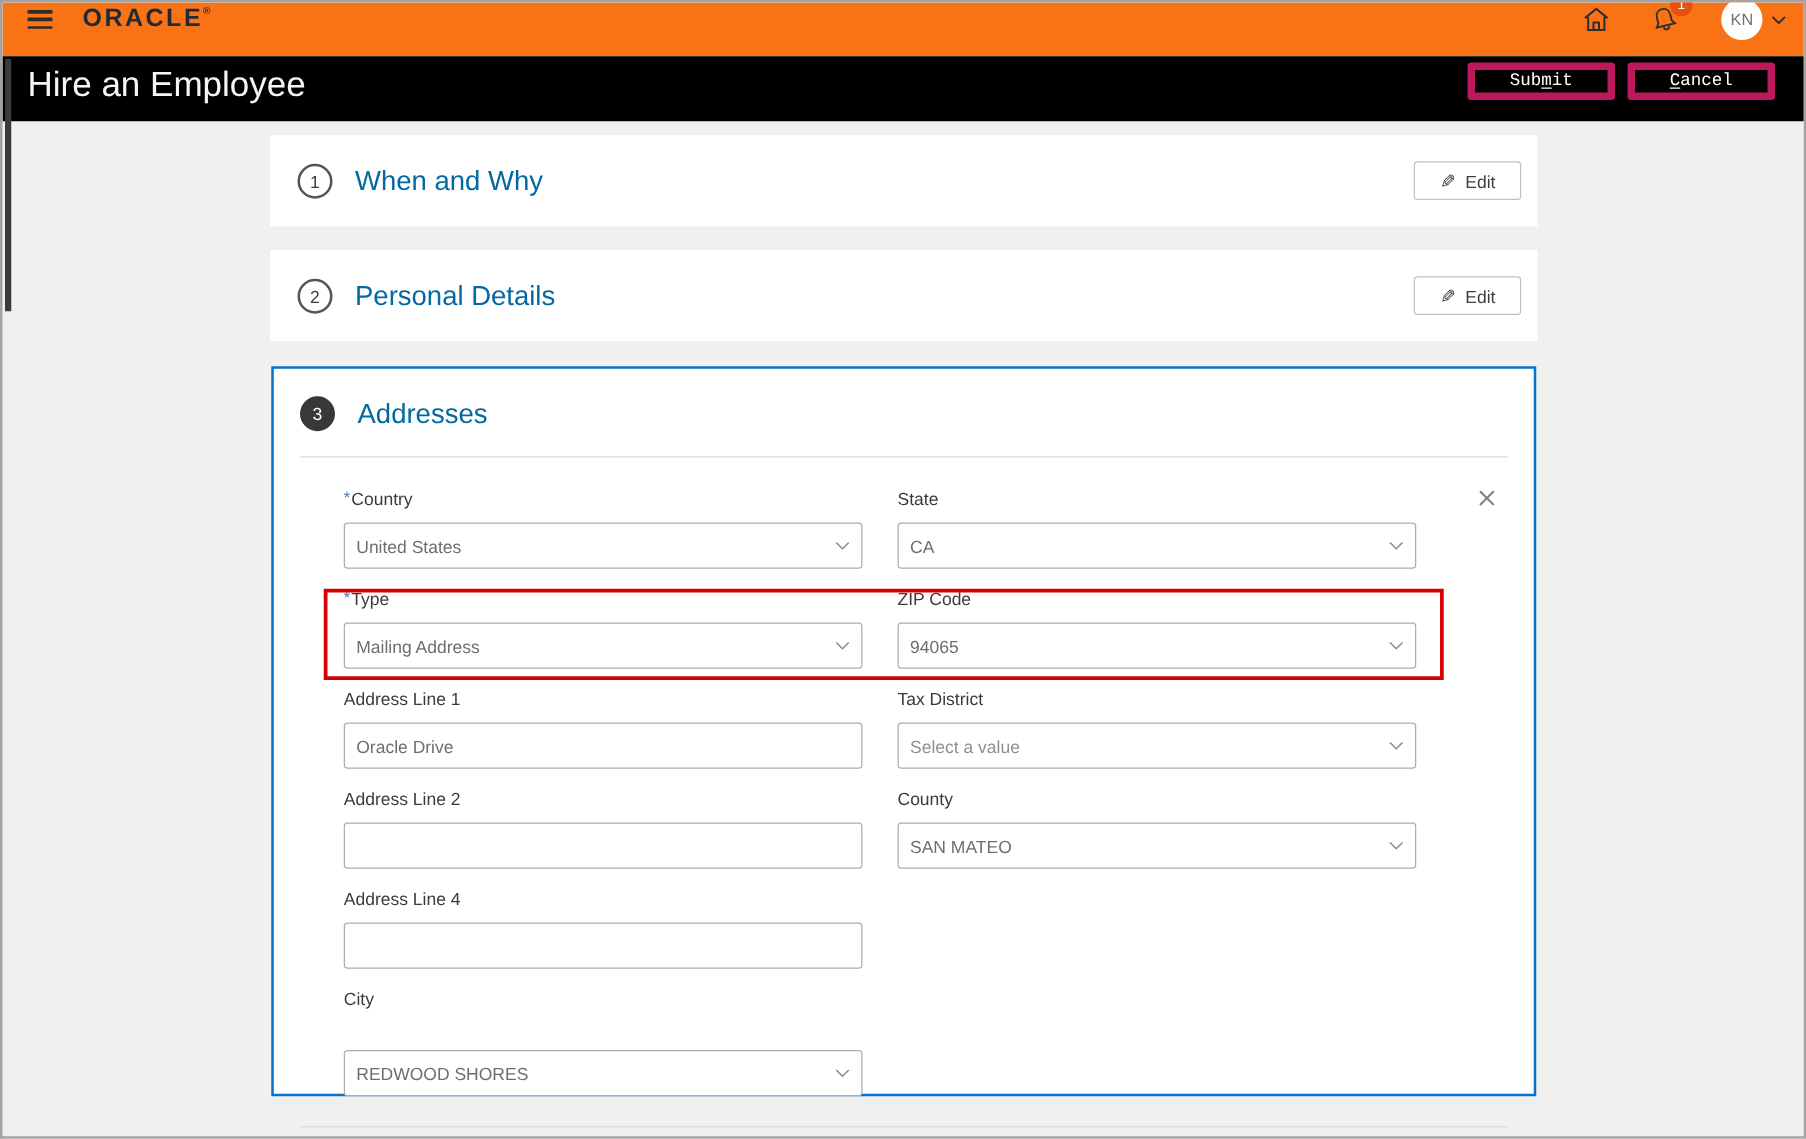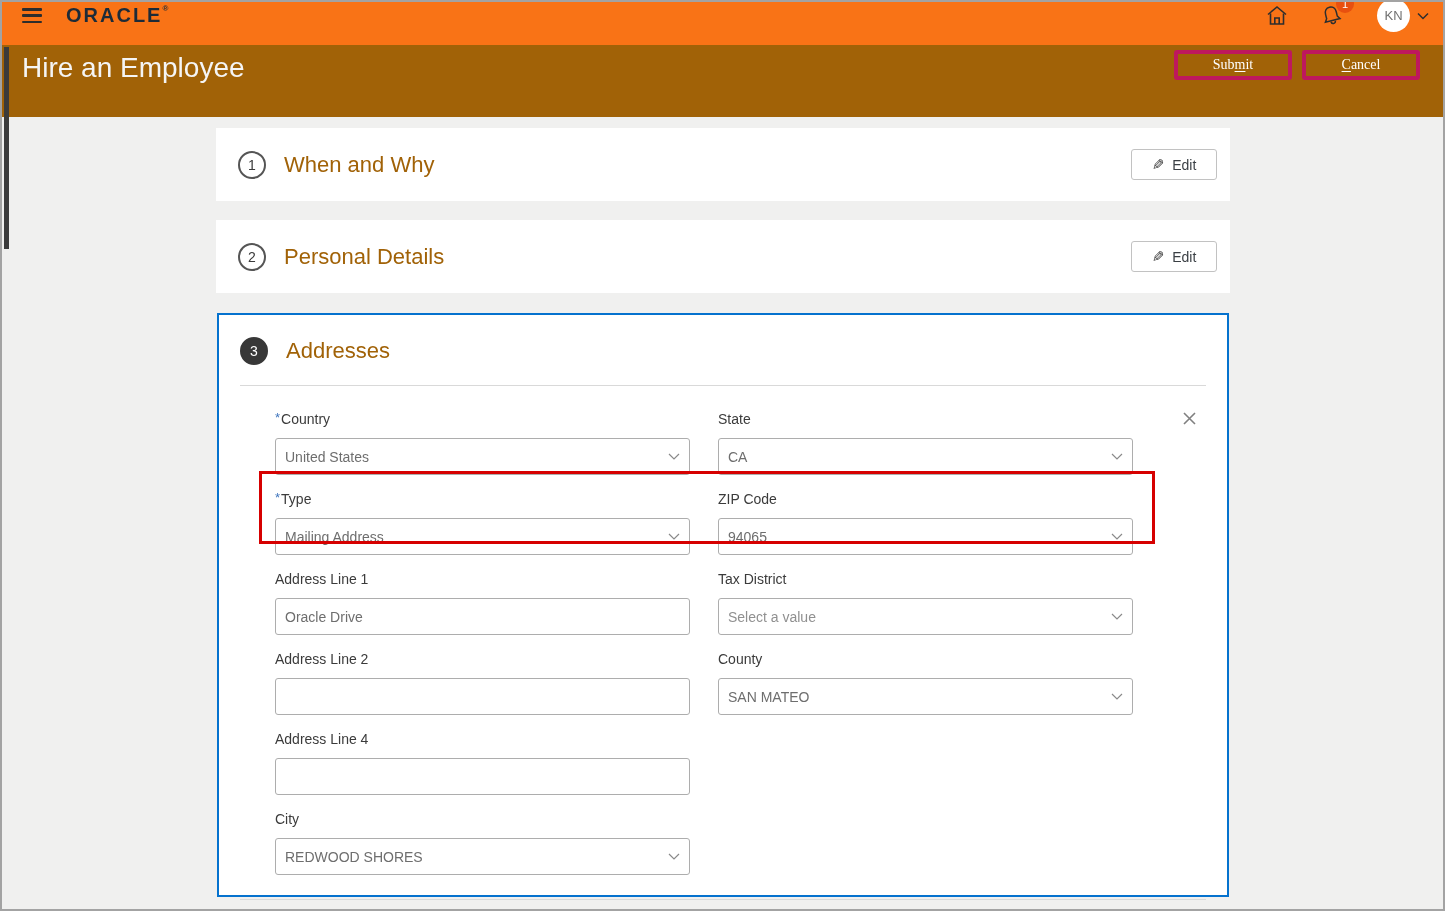--- a/index.html
+++ b/index.html
@@ -17,39 +17,39 @@
   .tb-icon { display:flex; align-items:center; justify-content:center; cursor:pointer; }
   .home-wrap { margin-right:32px; }
   .bell-wrap { position:relative; margin-right:34px; }
   .badge { position:absolute; top:-9px; right:-11px; width:18px; height:18px; border-radius:50%;
            background:#e8500f; color:#fff; font-size:11px; display:flex; align-items:center; justify-content:center; }
   .avatar { width:33px; height:33px; border-radius:50%; background:#fff; color:#707070;
             font-size:13px; display:flex; align-items:center; justify-content:center; cursor:pointer; }
   .avatar-chev { margin-left:7px; }
 
   
-  .page-header { height:72px; background:#a16207; position:relative; }
+  .page-header { height:52px; background:#000000; position:relative; }
   .page-title { position:absolute; left:20px; top:7px; font-size:28px; font-weight:300; color:#f5f5f5; }
   .header-actions { position:absolute; right:23px; top:5px; display:flex; gap:10px; }
-  .hdr-btn { min-width:118px; height:30px; background:transparent; border:4px solid #be185d;
-             border-radius:3px; color:#fff; font-size:14px; font-family:Liberation Serif, serif; cursor:pointer; }
+  .hdr-btn { min-width:118px; height:30px; background:transparent; border:6px solid #be185d;
+             border-radius:3px; color:#fff; font-size:14px; font-family:Liberation Mono, monospace; cursor:pointer; }
   .accel { text-decoration:underline; text-underline-offset:2px; }
 
   .left-strip { position:absolute; left:2px; top:45px; width:5px; height:202px; background:#3b3b3b; }
 
   
   .content { padding-top:11px; }
   .card-summary { width:1014px; margin-left:214px; height:73px; background:#fff;
                   display:flex; align-items:center; padding:0 13px 0 22px; }
   .card-summary.first { margin-bottom:19px; }
   .card-summary.second { margin-bottom:20px; }
   .step-circle { width:28px; height:28px; border-radius:50%; border:2px solid #555;
                  color:#3a3a3a; font-size:14px; display:flex; align-items:center; justify-content:center; flex:none; }
   .step-circle.filled { background:#383838; border-color:#383838; color:#fff; }
-  .card-title { margin-left:18px; font-size:22px; font-weight:300; color:#a16207; }
+  .card-title { margin-left:18px; font-size:22px; font-weight:300; color:#0369a1; }
   .edit-btn { margin-left:auto; width:86px; height:31px; background:#fff; border:1px solid #c2c2c2;
               border-radius:3px; display:flex; align-items:center; justify-content:center; gap:8px;
               font-size:14px; color:#3a3f44; cursor:pointer; font-family:inherit; }
   .pencil { font-size:15px; color:#3a3a3a; transform:scaleX(-1); display:inline-block; }
 
   
   .card-addresses { position:relative; width:1012px; margin-left:215px; height:584px;
                     background:#fff; border:2px solid #0572ce; }
   .addr-header { display:flex; align-items:center; padding:22px 0 0 21px; }
   .addr-divider { height:1px; background:#d9d9d9; margin:20px 21px 0 21px; }
@@ -60,21 +60,21 @@
   .field { display:flex; flex-direction:column; }
   .field-label { font-size:14px; color:#3b3b3b; height:21px; margin-bottom:6px; }
   .req { color:#3f75bd; font-size:13px; position:relative; top:-2px; margin-right:1px; }
   .control { height:37px; border:1px solid #adadad; border-radius:3px; background:#fff;
              display:flex; align-items:center; padding:0 9px; font-size:14px; color:#6e6e6e; }
   .control input { border:none; outline:none; width:100%; font-size:14px; color:#6e6e6e;
                    font-family:inherit; background:transparent; }
   .select { cursor:pointer; }
   .chev { margin-left:auto; flex:none; display:flex; align-items:center; }
   .placeholder-text { color:#909090; }
-  .col1 { grid-column:1; }
+  .col1 { grid-column:1;gap:22px; }
 
   .continue-divider { height:1px; background:#d9d9d9; margin:24px 21px 0 21px; }
   .continue-row { display:flex; justify-content:center; margin-top:9px; }
   .continue-btn { width:300px; height:36px; background:#4a4a4a; border:none; border-radius:3px;
                   color:#c4b5fd; font-size:15px; font-family:inherit; cursor:pointer; }
 
   
   .annotation { position:absolute; left:257px; top:469px; width:896px; height:73px;
                 border:3px solid #d60000; pointer-events:none; z-index:10; }
 </style>

